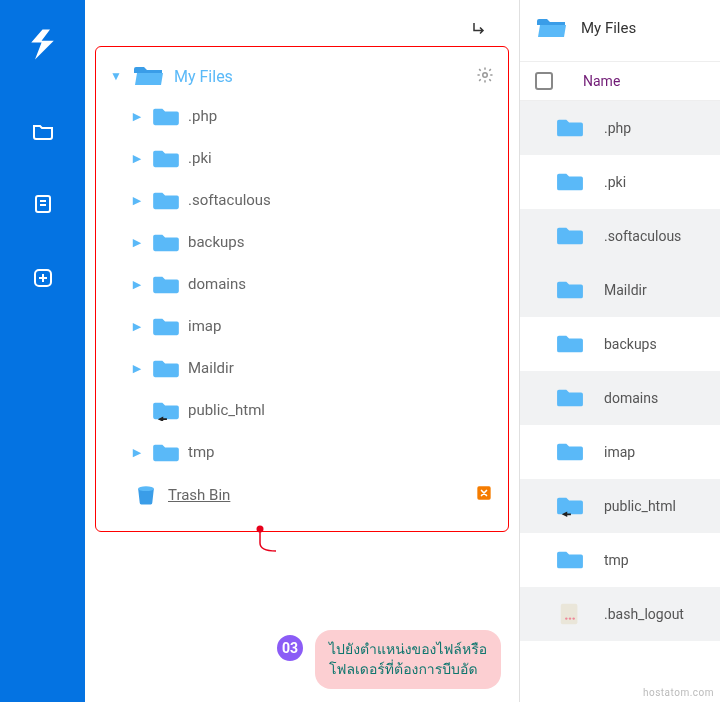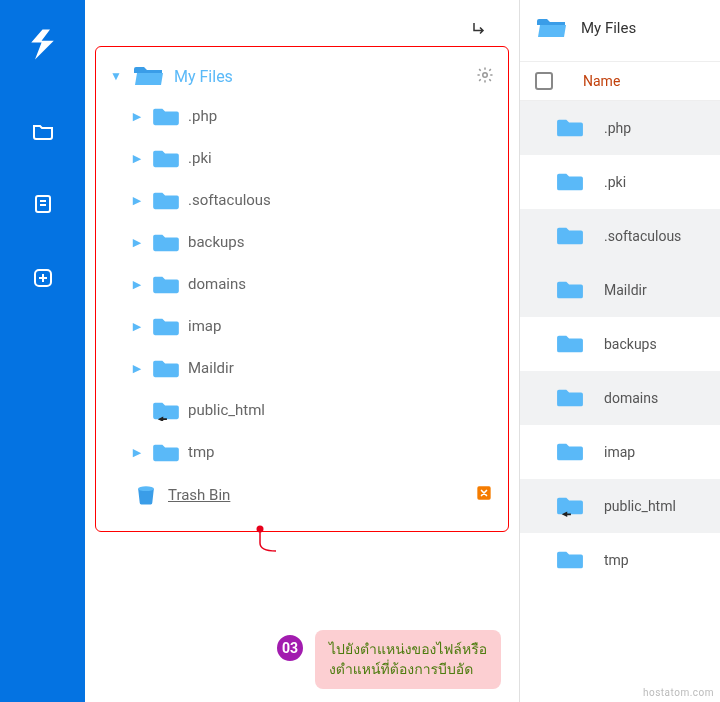--- a/index.html
+++ b/index.html
@@ -25,31 +25,31 @@
 .tree-item { display: flex; align-items: center; gap: 8px; padding: 10px 4px; }
 .tree-item .expander { color: #5ab9f8; font-size: 11px; width: 14px; text-align: center; }
 .tree-item .label { color: #666; font-size: 15px; }
 .tree-item.trash .label { color: #666; text-decoration: underline; }
 .tree-item .trash-right { margin-left: auto; }
 .folder-ic { width: 28px; height: 22px; flex-shrink: 0; }
 .folder-ic-lg { width: 34px; height: 26px; }
 
 .callout-connector { position: absolute; left: 160px; bottom: -24px; }
 .callout { position: absolute; left: 190px; top: 630px; display: flex; align-items: flex-start; gap: 10px; }
-.callout-badge { width: 30px; height: 30px; border-radius: 50%; background: #a21caf; color: #fff; display: flex; align-items: center; justify-content: center; font-weight: bold; font-size: 14px; border: 2px solid #fff; flex-shrink: 0; margin-top: 3px; }
-.callout-text { background: #fccfd2; padding: 10px 14px; border-radius: 8px; color: #4d7c0f; font-size: 14px; line-height: 1.4; max-width: 220px; }
+.callout-badge { width: 30px; height: 30px; border-radius: 50%; background: #8b5cf6; color: #fff; display: flex; align-items: center; justify-content: center; font-weight: bold; font-size: 14px; border: 2px solid #fff; flex-shrink: 0; margin-top: 3px; }
+.callout-text { background: #fccfd2; padding: 10px 14px; border-radius: 16px; color: #0f766e; font-size: 14px; line-height: 1.4; max-width: 220px; }
 
 
 .divider { width: 1px; background: #e0e0e0; }
 
 
 .file-panel { width: 200px; overflow: hidden; padding-top: 15px; }
 .file-breadcrumb { display: flex; align-items: center; gap: 12px; padding: 0 10px 20px 15px; }
 .file-breadcrumb .label { color: #333; font-size: 15px; }
-.file-header { display: flex; align-items: center; gap: 30px; padding: 10px 15px; border-top: 1px solid #eee; border-bottom: 1px solid #eee; color: #c2410c; }
+.file-header { display: flex; align-items: center; gap: 30px; padding: 10px 15px; border-top: 1px solid #eee; border-bottom: 1px solid #eee; color: #701a75; }
 .file-header .checkbox { width: 18px; height: 18px; border: 2px solid #888; border-radius: 3px; }
 .file-row { display: flex; align-items: center; gap: 20px; padding: 15px 15px 15px 36px; }
 .file-row.striped { background: #f1f2f3; }
 .file-row .label { color: #555; font-size: 14px; white-space: nowrap; }
 .file-row .file-ic { width: 28px; height: 24px; flex-shrink: 0; }
 
 .watermark { position: absolute; right: 6px; bottom: 4px; font-size: 10px; color: #bbb; letter-spacing: 0.5px; }
 </style>
 </head>
 <body>
@@ -218,21 +218,21 @@
       <svg class="callout-connector" width="20" height="30">
         <circle cx="4" cy="4" r="3.5" fill="#e7001b"></circle>
         <path d="M4 4 v14 q0 8 16 8" fill="none" stroke="#e7001b" stroke-width="1.5"></path>
       </svg>
     </div>
 
     <div class="callout">
       <div class="callout-badge">03</div>
       <div class="callout-text">
         <div>ไปยังตำแหน่งของไฟล์หรือ</div>
-        <div>งตำแหน์ที่ต้องการบีบอัด</div>
+        <div>โฟลเดอร์ที่ต้องการบีบอัด</div>
       </div>
     </div>
   </div>
 
   <div class="divider"></div>
 
   <div class="file-panel">
     <div class="file-breadcrumb">
       <svg class="folder-ic folder-ic-lg" viewBox="0 0 30 26">
           <use href="#folder-open"></use>
@@ -291,17 +291,23 @@
             <use href="#folder-symlink"></use>
           </svg>
           <span class="label">public_html</span>
         </div>
         <div class="file-row">
           <svg class="file-ic" viewBox="0 0 28 26">
             <use href="#folder-closed"></use>
           </svg>
           <span class="label">tmp</span>
         </div>
+        <div class="file-row striped">
+          <svg class="file-ic" viewBox="0 0 28 26">
+            <use href="#file-generic"></use>
+          </svg>
+          <span class="label">.bash_logout</span>
+        </div>
       </div>
   </div>
 </div>
 
 <div class="watermark">hostatom.com</div>
 
 </body></html>

